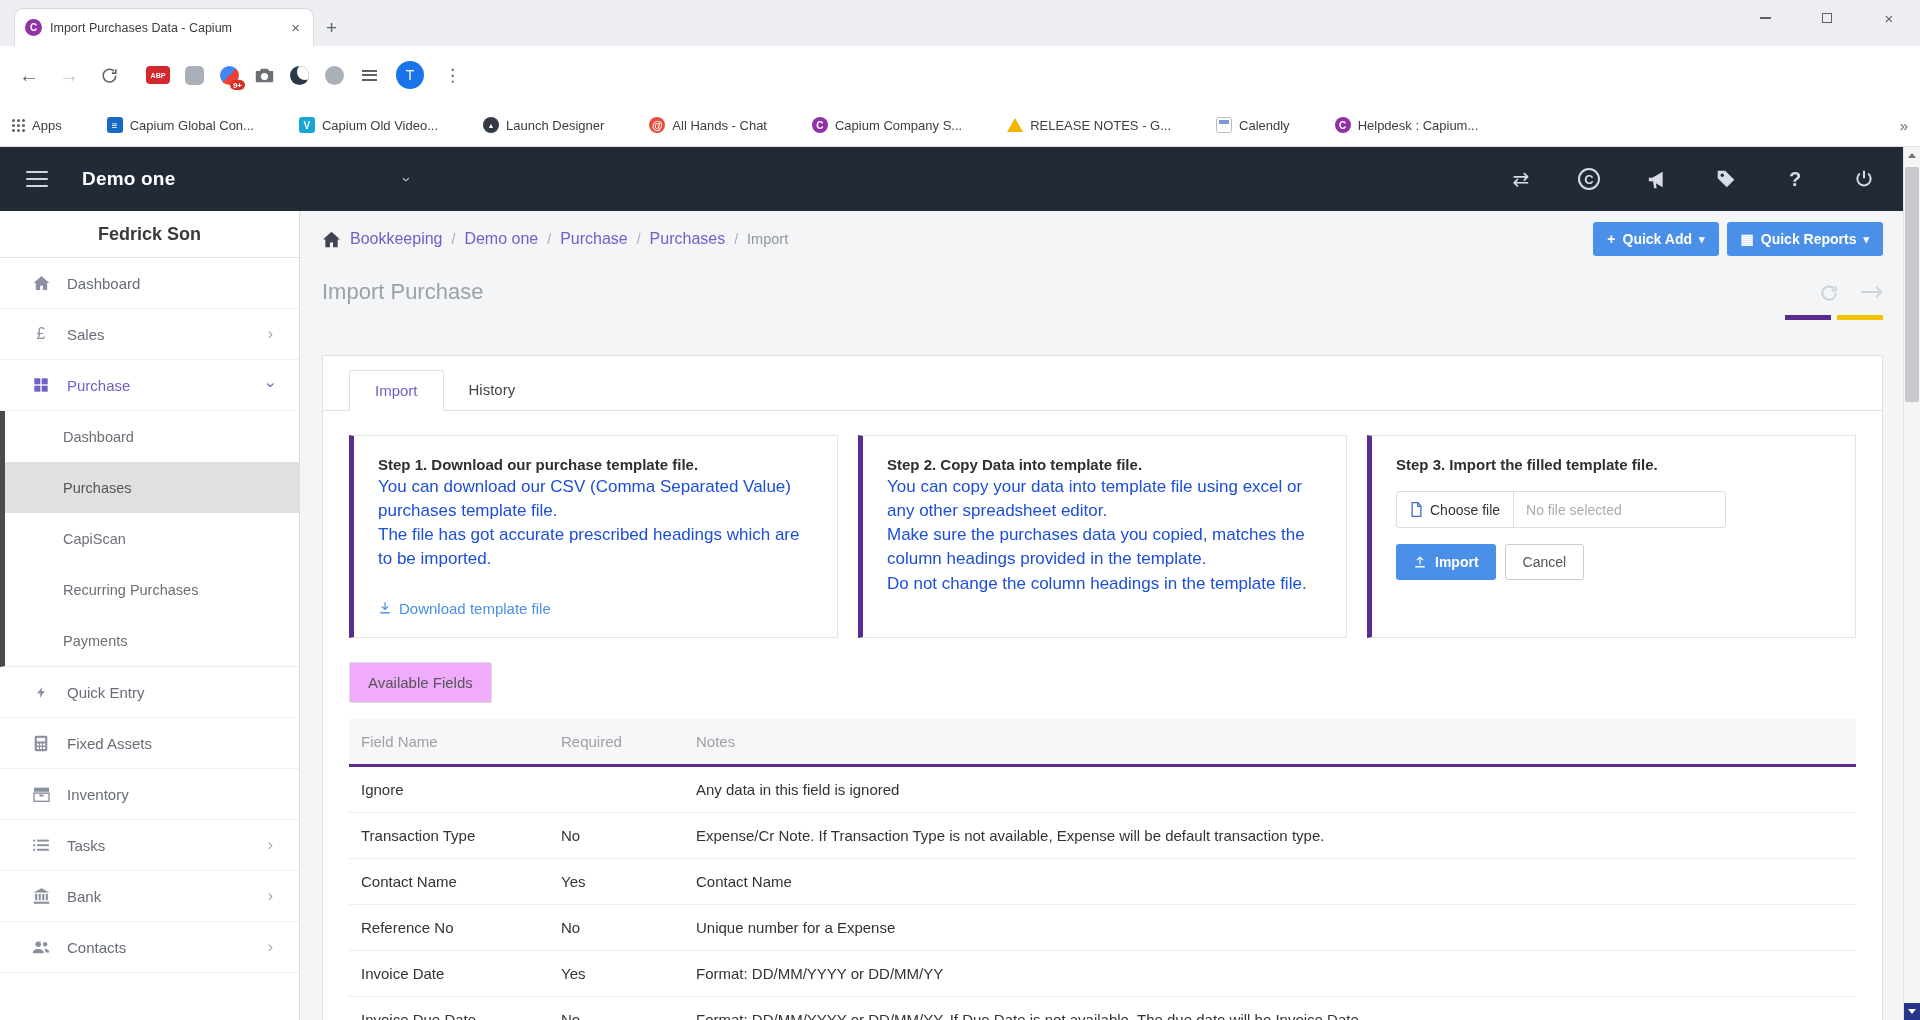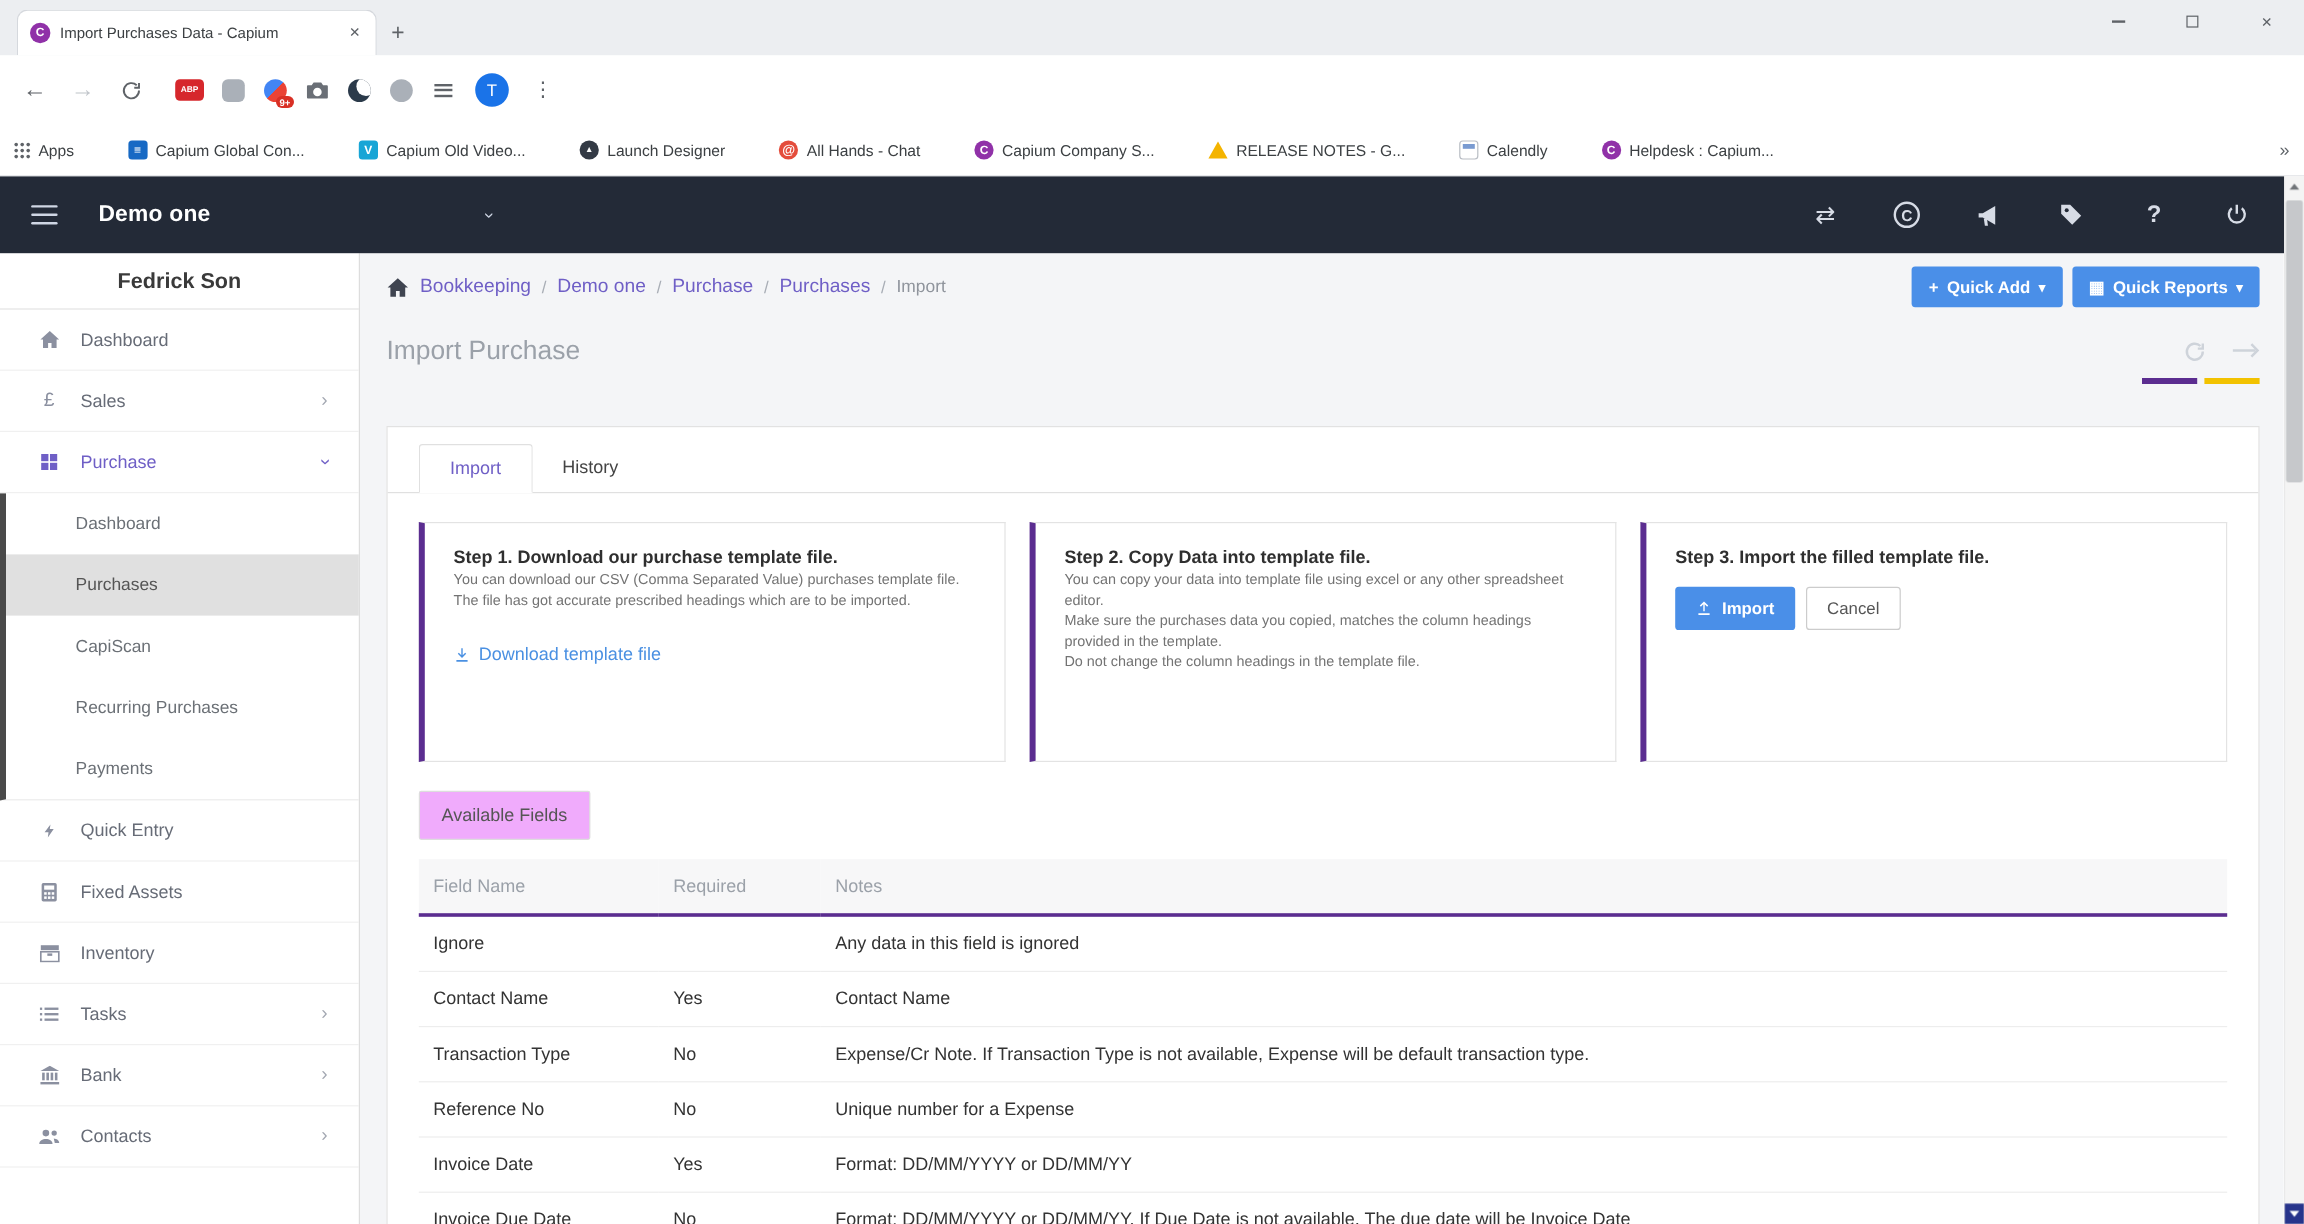--- a/index.html
+++ b/index.html
@@ -113,21 +113,21 @@
 
   
   .card { background:#fff; border:1px solid #e2e2e2; min-height:680px; }
   .tabsrow { padding:14px 0 0 26px; border-bottom:1px solid #e0e0e0; display:flex; }
   .ctab { font-size:15px; padding:11px 25px; color:#444; }
   .ctab.active { color:#6f5fc6; border:1px solid #e0e0e0; border-bottom:1px solid #fff;
     margin-bottom:-1px; border-radius:3px 3px 0 0; background:#fff; }
   .steps { display:flex; gap:20px; padding:24px 26px 0; }
   .step { flex:1; border:1px solid #e3e3e3; border-left:5px solid #5b2d90; padding:20px 24px; min-height:200px; }
   .step h4 { font-size:15px; color:#2f2f2f; margin-bottom:2px; }
-  .step p { font-size:12px; color:#737373; line-height:1.42; }
+  .step p { font-size:17px; color:#1d4ed8; line-height:1.42; }
   .dl-link { margin-top:28px; display:flex; align-items:center; gap:7px; color:#4a90e2; font-size:15px; }
   .file-row { margin-top:18px; display:flex; align-items:stretch; height:37px; width:330px; border:1px solid #ddd; border-radius:3px; }
   .choose-btn { display:flex; align-items:center; gap:7px; padding:0 13px; border-right:1px solid #ddd;
     background:#fff; font-size:14px; color:#333; border-radius:3px 0 0 3px; }
   .file-placeholder { display:flex; align-items:center; padding:0 12px; font-size:14px; color:#a9adb3; }
   .step3-btns { margin-top:16px; display:flex; gap:9px; }
   .btn-import { background:#4a8fe8; color:#fff; border:none; border-radius:3px; height:36px;
     padding:0 17px; font-size:14px; font-weight:bold; display:flex; align-items:center; gap:8px; }
   .btn-cancel { background:#fff; color:#555; border:1px solid #ccc; border-radius:3px; height:36px;
     padding:0 17px; font-size:14px; display:flex; align-items:center; }
@@ -473,20 +473,30 @@
 
         <div class="step">
           <h4>Step 2. Copy Data into template file.</h4>
           <p>You can copy your data into template file using excel or any other spreadsheet editor.</p>
           <p>Make sure the purchases data you copied, matches the column headings provided in the template.</p>
           <p>Do not change the column headings in the template file.</p>
         </div>
 
         <div class="step">
           <h4>Step 3. Import the filled template file.</h4>
+          <div class="file-row">
+            <span class="choose-btn">
+              <svg width="13" height="15" viewBox="0 0 20 24" fill="none" stroke="#3b6bb4" stroke-width="2">
+                  <path d="M3 1h9l5 5v17H3z"></path>
+                  <path d="M12 1v6h5"></path>
+                </svg>
+              <span>Choose file</span>
+            </span>
+            <span class="file-placeholder">No file selected</span>
+          </div>
           <div class="step3-btns">
             <button class="btn-import">
               <svg width="14" height="14" viewBox="0 0 24 24" fill="#fff">
                   <path d="M11 16h2V6l3.5 3.5L18 8l-6-6-6 6 1.5 1.5L11 6v10z"></path>
                   <path d="M4 19h16v2.5H4z"></path>
                 </svg>
               <span>Import</span>
             </button>
             <button class="btn-cancel">Cancel</button>
           </div>
@@ -503,28 +513,28 @@
             <th>Notes</th>
           </tr>
         </thead>
         <tbody>
           <tr>
             <td>Ignore</td>
             <td></td>
             <td>Any data in this field is ignored</td>
           </tr>
           <tr>
+            <td>Transaction Type</td>
+            <td>No</td>
+            <td>Expense/Cr Note. If Transaction Type is not available, Expense will be default transaction type.</td>
+          </tr>
+          <tr>
             <td>Contact Name</td>
             <td>Yes</td>
             <td>Contact Name</td>
-          </tr>
-          <tr>
-            <td>Transaction Type</td>
-            <td>No</td>
-            <td>Expense/Cr Note. If Transaction Type is not available, Expense will be default transaction type.</td>
           </tr>
           <tr>
             <td>Reference No</td>
             <td>No</td>
             <td>Unique number for a Expense</td>
           </tr>
           <tr>
             <td>Invoice Date</td>
             <td>Yes</td>
             <td>Format: DD/MM/YYYY or DD/MM/YY</td>

